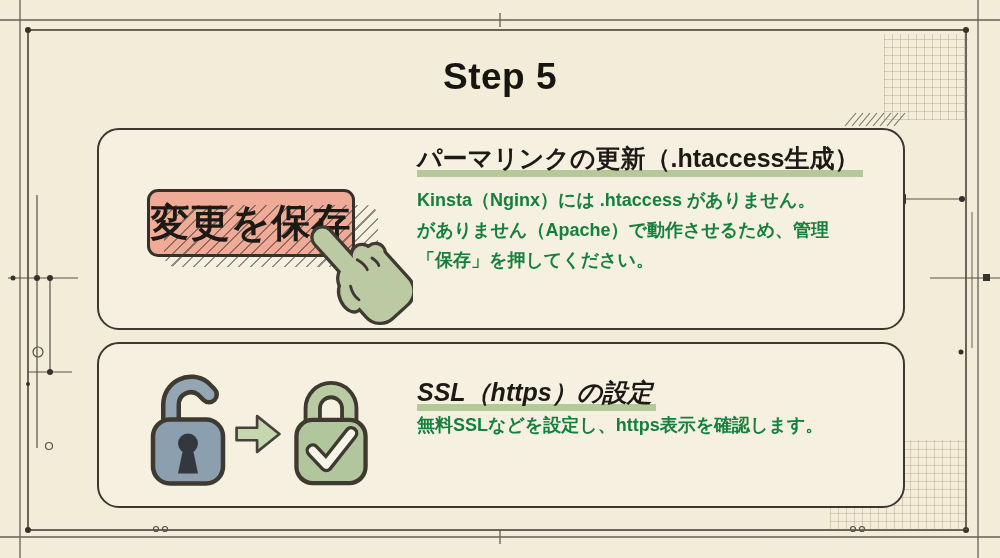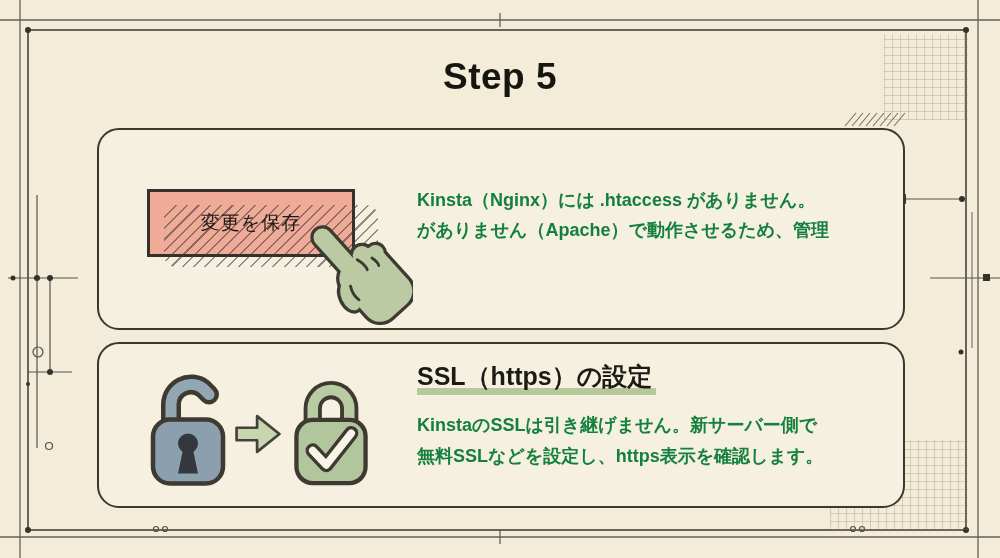--- a/index.html
+++ b/index.html
@@ -34,37 +34,37 @@
     background:#f5f0e0;border:2.5px solid #3c3830;border-radius:22px;
   }
   .card1{top:128px;height:202px;}
   .card2{top:342px;height:166px;}
 
   .card-heading{
     position:absolute;left:318px;margin:0;
     font-size:25px;font-weight:800;color:#1c1a15;white-space:nowrap;
   }
   .card1 .card-heading{top:12px;}
-  .card2 .card-heading{top:16px;}
+  .card2 .card-heading{top:32px;font-style:italic;}
   .hl{
     background:linear-gradient(to top, rgba(174,196,145,.9) 0 7px, transparent 7px);
     padding:0 4px 5px 0;
   }
   .card-body{
     position:absolute;left:318px;margin:0;
     font-size:18px;font-weight:600;color:#15803d;line-height:30px;white-space:nowrap;
   }
   .card1 .card-body{top:55px;}
   .card2 .card-body{top:66px;line-height:31px;}
 
   .save-button{
     position:absolute;left:48px;top:59px;width:202px;height:62px;z-index:0;
-    background:#efaa98;border:3px solid #35302a;border-radius:0;
+    background:#efaa98;border:3px solid #35302a;border-radius:11px;
     display:flex;align-items:center;justify-content:center;
-    font-size:19px;font-weight:400;color:#1c1a15;letter-spacing:1px;
+    font-size:39px;font-weight:700;color:#1c1a15;letter-spacing:1px;
   }
   .save-button::before{
     content:"";position:absolute;z-index:-1;border-radius:12px;
     left:14px;top:13px;right:-26px;bottom:-13px;
     background:repeating-linear-gradient(135deg, rgba(62,58,50,.55) 0 1.5px, transparent 1.5px 8px);
   }
   .hand-svg{position:absolute;left:196px;top:84px;}
   .lock-svg{position:absolute;}
   .lock-gray{left:39px;top:14px;}
   .arrow-svg{position:absolute;left:134px;top:64px;}
@@ -161,23 +161,27 @@
           <ellipse cx="39" cy="78" rx="10" ry="16" transform="rotate(18 39 78)"></ellipse>
         </g>
         <g stroke="#3e3a32" stroke-width="3" fill="none" stroke-linecap="round">
           <path d="M70,54 q3,9 1,15"></path>
           <path d="M83,63 q2,7 0,11"></path>
           <path d="M46,70 q-5,9 -3,17"></path>
         </g>
       </g>
     </svg>
 
+    <h2 class="card-heading">
+      <span class="hl">パーマリンクの更新（.htaccess生成）</span>
+    </h2>
     <div class="card-body">
       <div>Kinsta（Nginx）には .htaccess がありません。</div>
       <div>がありません（Apache）で動作させるため、管理</div>
+      <div>「保存」を押してください。</div>
     </div>
   </section>
 
   <section class="card card2">
 
     <svg class="lock-svg lock-gray" width="100" height="135" viewBox="0 0 100 132">
       <path d="M33,64 V45 A20,20 0 0 1 65,29 l6,6" fill="none" stroke="#3e3a32" stroke-width="20" stroke-linecap="round"></path>
       <path d="M33,64 V45 A20,20 0 0 1 65,29 l6,6" fill="none" stroke="#93a6b4" stroke-width="11" stroke-linecap="round"></path>
       <rect x="15" y="60" width="70" height="64" rx="17" fill="#8c9fae" stroke="#3e3a32" stroke-width="4.5"></rect>
       <circle cx="50" cy="84" r="10" fill="#34373d"></circle>
@@ -193,18 +197,17 @@
       <path d="M31,62 V46 A19,19 0 0 1 69,46 V62" fill="none" stroke="#b9cba3" stroke-width="11" stroke-linecap="round"></path>
       <rect x="14" y="58" width="72" height="66" rx="17" fill="#b2c69d" stroke="#3e3a32" stroke-width="4.5"></rect>
       <path d="M31,90 L45,105 L71,72" fill="none" stroke="#3e3a32" stroke-width="15" stroke-linecap="round" stroke-linejoin="round"></path>
       <path d="M31,90 L45,105 L71,72" fill="none" stroke="#f7f4e8" stroke-width="8" stroke-linecap="round" stroke-linejoin="round"></path>
     </svg>
 
     <h2 class="card-heading">
       <span class="hl">SSL（https）の設定</span>
     </h2>
     <div class="card-body">
-      <div>KinstaのSSLは引き継げません。新サーバー側で</div>
       <div>無料SSLなどを設定し、https表示を確認します。</div>
     </div>
   </section>
 
 </div>
 
 </body></html>

